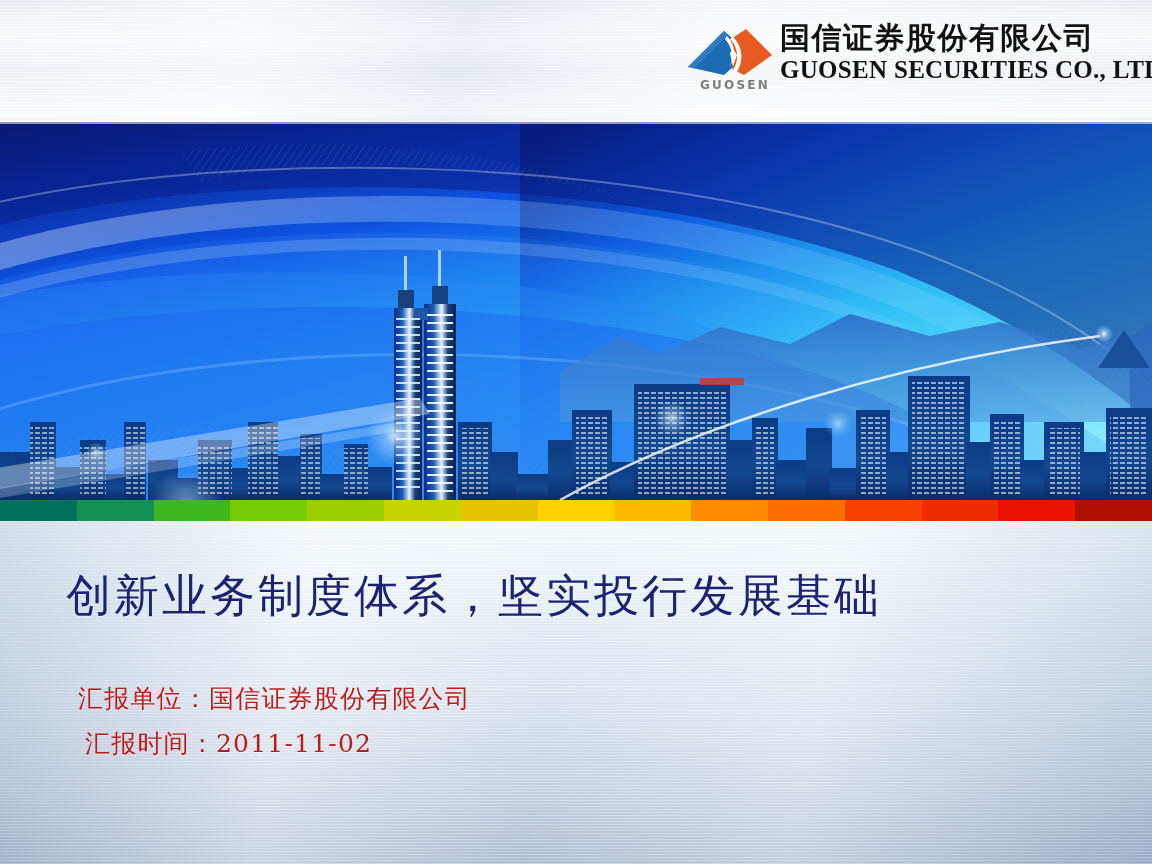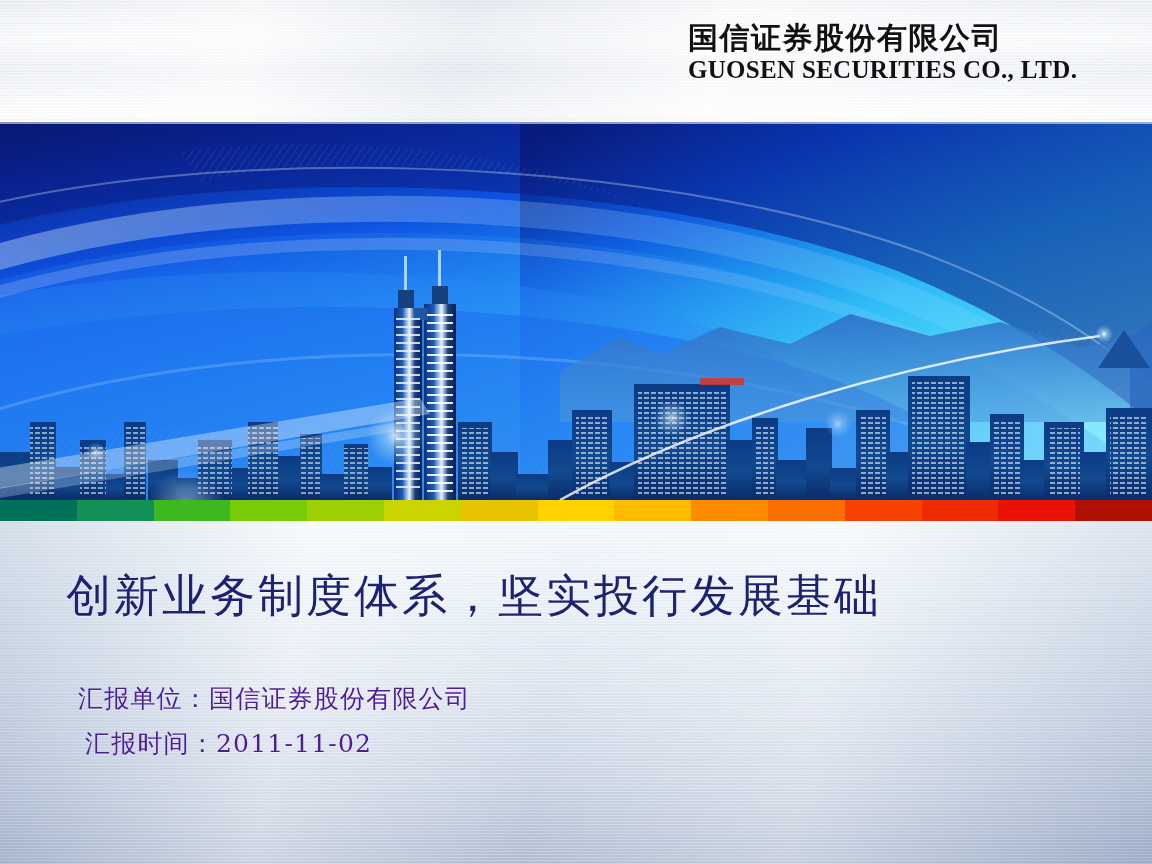--- a/index.html
+++ b/index.html
@@ -190,37 +190,51 @@
     white-space: nowrap;
     text-shadow: 0 1px 0 rgba(255,255,255,0.55);
   }
   .meta-line {
     position: absolute;
     left: 78px;
     font-family: "DejaVu Serif", "Liberation Serif", serif;
     font-size: 25px;
     line-height: 34px;
     font-weight: normal;
-    color: #4c1d95;
+    color: #b91c1c;
     letter-spacing: 1.2px;
     white-space: nowrap;
     text-shadow: 0 1px 0 rgba(255,255,255,0.5);
   }
   .meta-line.l1 { top: 161px; }
   .meta-line.l2 { top: 206px; margin-left: 7px; }
 </style>
 </head>
 <body>
 
 <div class="slide">
 
   <div class="header"></div>
 
   <div class="logo-block">
 
+    <div class="logo-mark">
+      <svg width="92" height="70" viewBox="0 0 92 70" xmlns="http://www.w3.org/2000/svg">
+
+        <path d="M4 44 L40 8 L54 20 L46 30 L49 44 L40 52 Z" fill="#1b6cb4"></path>
+        <path d="M4 44 L40 8 L44 12 L12 44 Z" fill="#2f7cc4"></path>
+
+        <path d="M44 18 L62 6 L88 32 L60 52 L48 46 L53 32 Z" fill="#e85a22"></path>
+
+        <path d="M43 13 C52 22, 52 34, 45 45 C50 36, 49 25, 41 16 Z" fill="#ffffff"></path>
+        <path d="M46 16 C56 26, 55 40, 47 50 L51 52 C60 40, 60 25, 49 14 Z" fill="#ffffff"></path>
+
+        <text x="16" y="66" font-family="DejaVu Sans, Liberation Sans, sans-serif" font-size="12" font-weight="bold" letter-spacing="2.2" fill="#7d7d7d">GUOSEN</text>
+      </svg>
+    </div>
 
     <div class="logo-wordmark">
       <div class="logo-cn">国信证券股份有限公司</div>
       <div class="logo-en">GUOSEN SECURITIES CO., LTD.</div>
     </div>
 
   </div>
 
   <div class="banner">
     <svg class="banner-svg" viewBox="0 0 1152 378" preserveAspectRatio="none" xmlns="http://www.w3.org/2000/svg">

